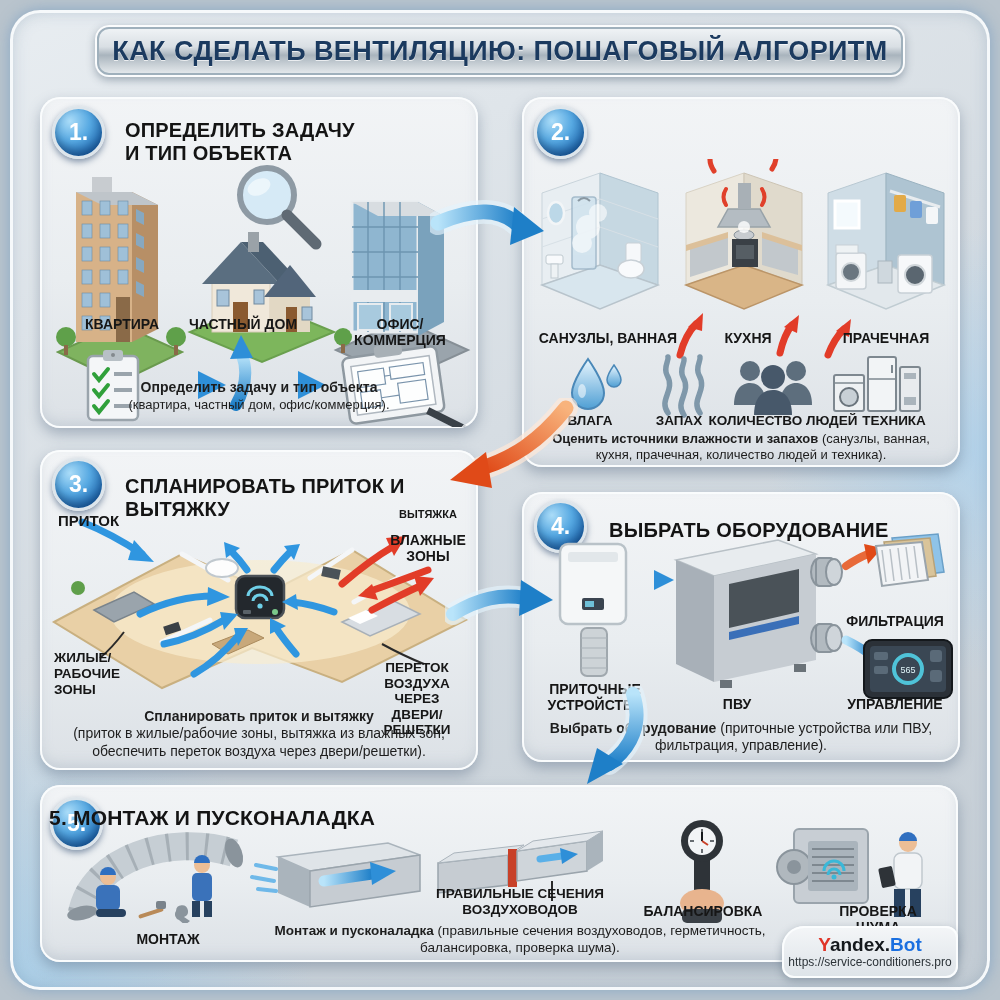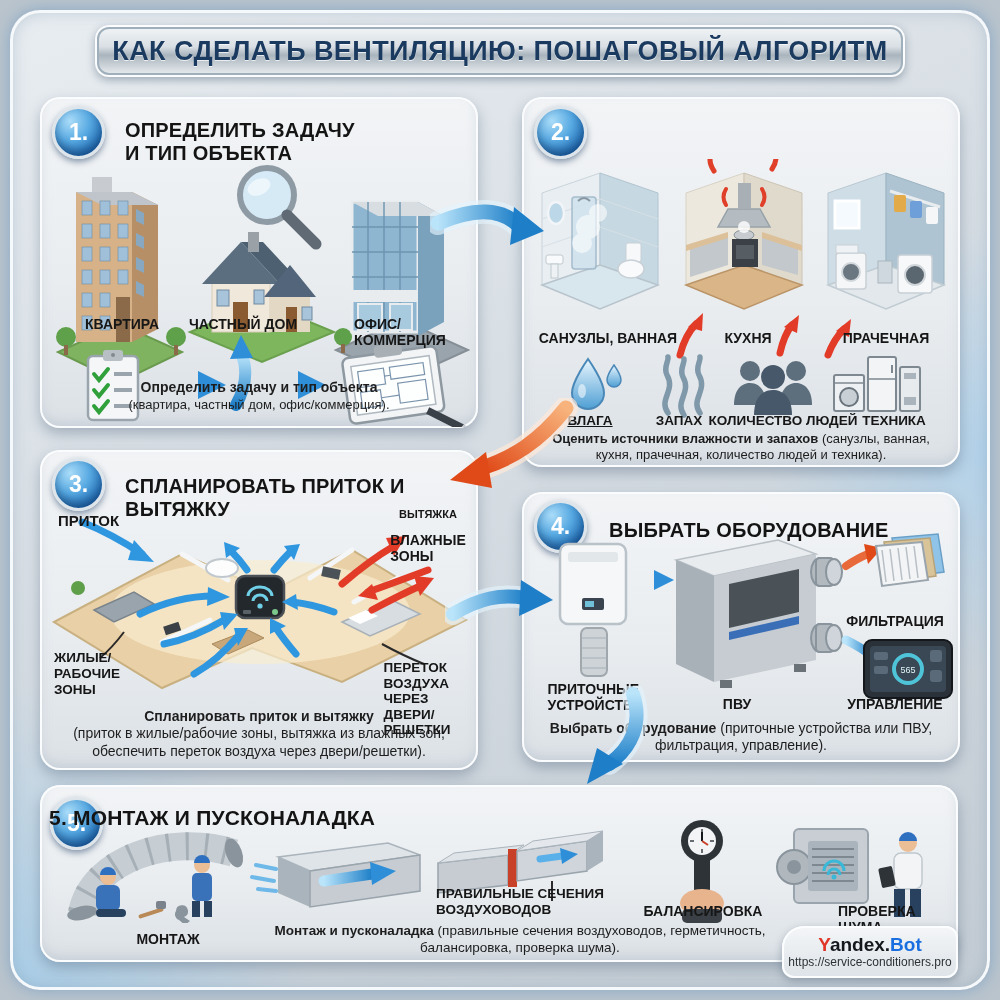--- a/index.html
+++ b/index.html
@@ -18,21 +18,21 @@
   .title-bar span{font-size:27px;font-weight:bold;color:#1b3a5f;letter-spacing:.4px;text-shadow:0 1px 0 rgba(255,255,255,.7);}
   .panel{position:absolute;border-radius:20px;
     background:linear-gradient(180deg,#f2f4f6 0%,#e9edf0 55%,#dce1e6 100%);
     box-shadow:0 6px 14px rgba(80,100,125,.40), inset 0 0 0 2px #fafcfd, inset 0 -6px 12px rgba(160,175,190,.35);
     overflow:hidden;}
   .badge{position:absolute;width:47px;height:47px;border-radius:50%;
     background:radial-gradient(circle at 32% 26%,#aadcf8 0%,#57a9e2 42%,#1d66ae 80%,#114a85 100%);
     border:3px solid #dde5eb;box-shadow:0 3px 6px rgba(30,60,100,.5), inset 0 -5px 9px rgba(8,38,78,.4);
     color:#fff;font-size:23px;font-weight:bold;display:flex;align-items:center;justify-content:center;}
   .ptitle{position:absolute;font-size:20px;font-weight:bold;color:#141414;line-height:1.16;white-space:pre-line;letter-spacing:.2px;margin:9px;}
-  .lbl{position:absolute;transform:translateX(-50%);font-weight:bold;color:#161616;white-space:pre-line;font-size:14px;line-height:1.15;}
+  .lbl{position:absolute;transform:translateX(-50%);font-weight:bold;color:#161616;text-align:center;white-space:pre-line;font-size:14px;line-height:1.15;}
   .lbl-l{position:absolute;font-weight:bold;color:#161616;white-space:pre-line;font-size:14px;line-height:1.2;}
   .cap{position:absolute;text-align:center;font-size:14px;color:#1d1d1d;line-height:1.24;}
   .cb{font-weight:bold;}
   .blk{display:block;}
   .art{position:absolute;}
   .flow{position:absolute;z-index:4;}
   .footer-plate{position:absolute;left:782px;top:926px;width:176px;height:52px;z-index:6;border-radius:22px 12px 12px 12px;
     background:linear-gradient(180deg,#f4f6f8,#dde3e8);box-shadow:0 3px 8px rgba(70,90,110,.4), inset 0 0 0 2px #fbfdfe;
     display:flex;flex-direction:column;align-items:center;justify-content:center;}
   .brand{font-size:19px;font-weight:bold;line-height:1.05;}
@@ -299,21 +299,21 @@
         <line x1="34" y1="22" x2="62" y2="22" stroke="#7e8890" stroke-width="1.5"></line>
         <line x1="58" y1="8" x2="58" y2="16" stroke="#7e8890" stroke-width="2"></line>
         <rect x="66" y="10" width="20" height="44" rx="2" fill="#e8ebee" stroke="#7e8890" stroke-width="2"></rect>
         <rect x="70" y="16" width="12" height="6" fill="#aab4bc"></rect>
           <rect x="70" y="40" width="12" height="8" fill="#aab4bc"></rect>
       </g>
     </svg>
     <span class="lbl" style="left:86px;top:233px;">САНУЗЛЫ, ВАННАЯ</span>
     <span class="lbl" style="left:226px;top:233px;">КУХНЯ</span>
     <span class="lbl" style="left:364px;top:233px;">ПРАЧЕЧНАЯ</span>
-    <span class="lbl" style="left:68px;top:316px;font-size:13.5px;text-decoration:underline;">ВЛАГА</span>
+    <span class="lbl" style="left:68px;top:316px;font-size:13.5px;">ВЛАГА</span>
     <span class="lbl" style="left:157px;top:316px;font-size:13.5px;">ЗАПАХ</span>
     <span class="lbl" style="left:261px;top:316px;font-size:13.5px;">КОЛИЧЕСТВО ЛЮДЕЙ</span>
     <span class="lbl" style="left:372px;top:316px;font-size:13.5px;">ТЕХНИКА</span>
     <div class="cap" style="left:19px;top:334px;width:400px;font-size:13px;">
       <span class="cb">Оценить источники влажности и запахов</span>
       <span>(санузлы, ванная, кухня, прачечная, количество людей и техника).</span>
     </div>
   </section>
 
   

